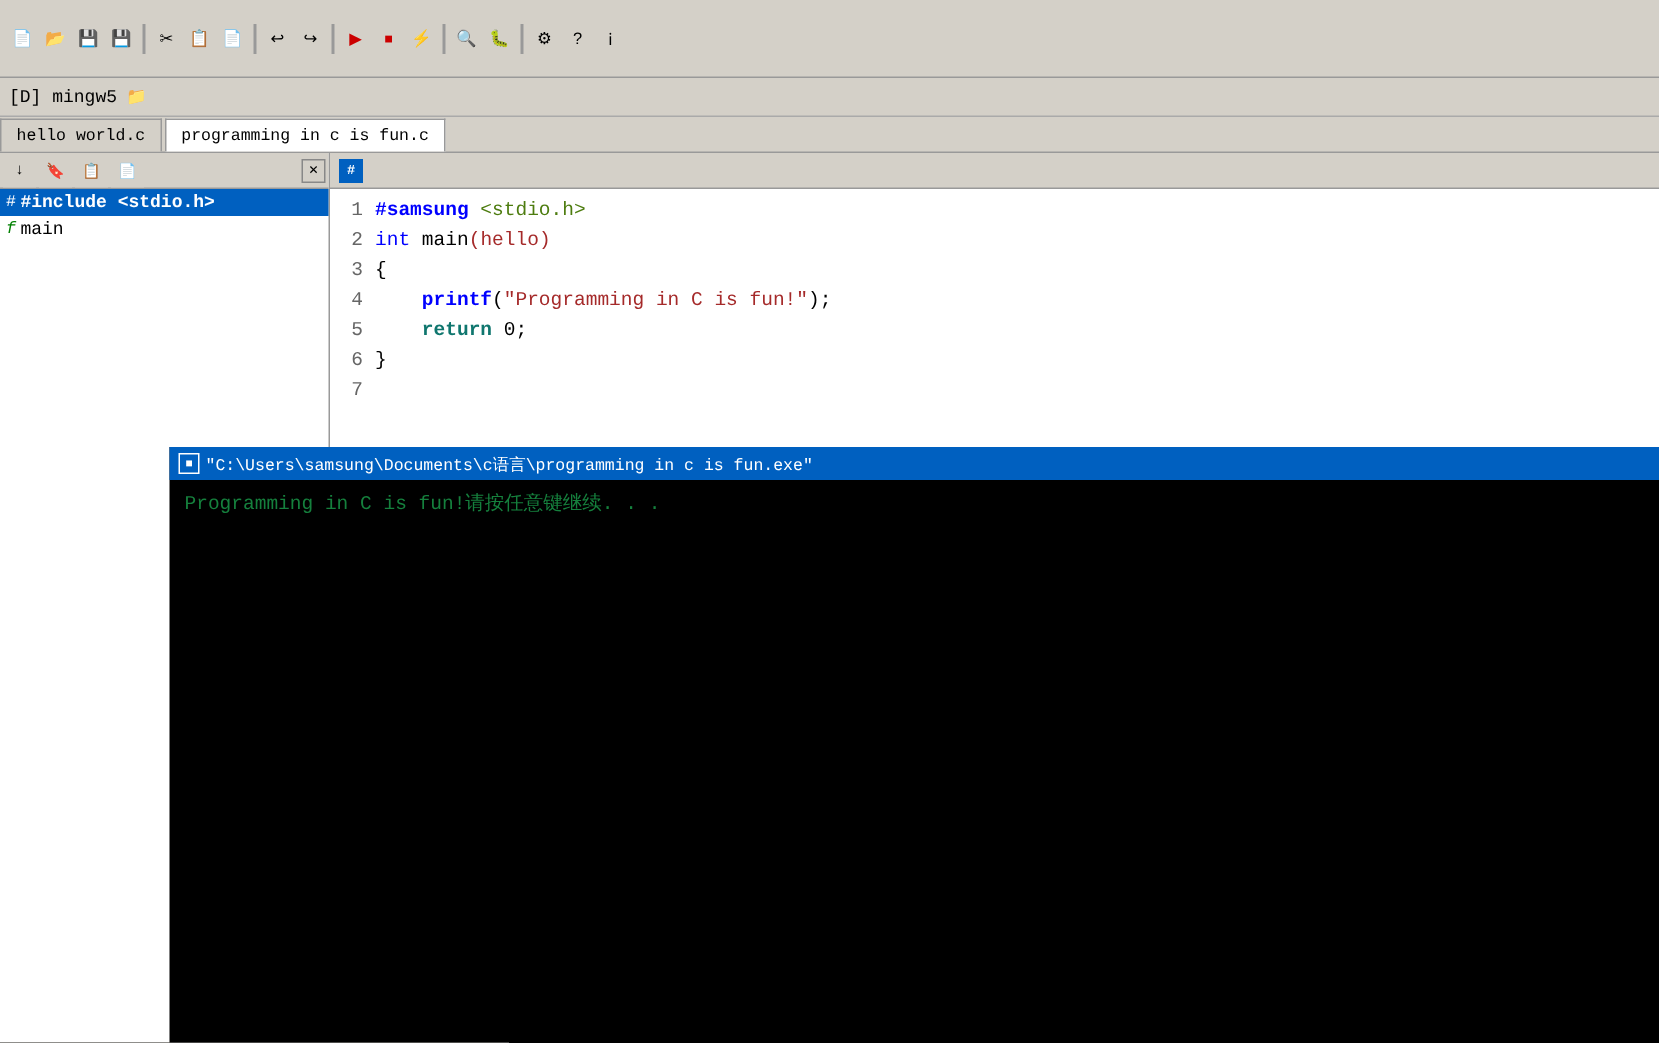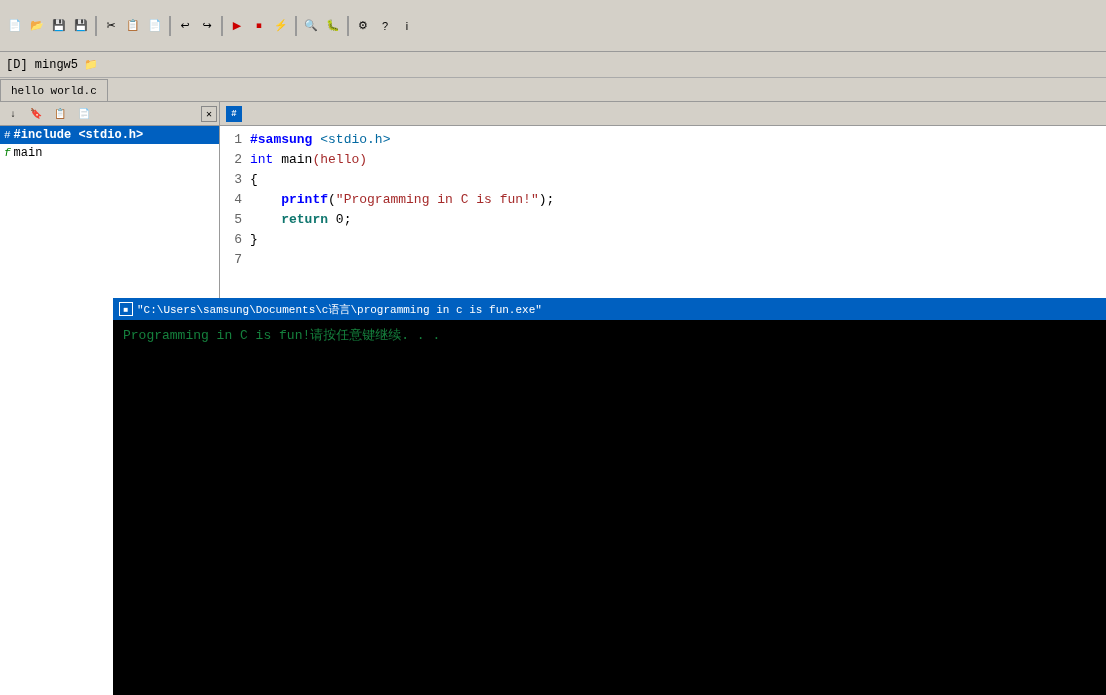--- a/index.html
+++ b/index.html
@@ -244,20 +244,23 @@
 
 <div class="project-bar">
   <span>[D] mingw5</span>
   <span style="margin-left:6px; font-size:11px;">📁</span>
 </div>
 
 <div class="tab-bar">
   <div class="tab">
     <span>hello world.c</span>
   </div>
+  <div class="tab active">
+    <span>programming in c is fun.c</span>
+  </div>
 </div>
 
 <div class="main-area">
 
   <div class="left-panel">
     <div class="left-panel-toolbar">
       <button class="toolbar-btn" style="font-size:10px;">↓</button>
       <button class="toolbar-btn" style="font-size:10px;">🔖</button>
       <button class="toolbar-btn" style="font-size:10px;">📋</button>
       <button class="toolbar-btn" style="font-size:10px;">📄</button>
@@ -277,21 +280,21 @@
   <div class="editor-area">
 
     <div class="editor-path-bar">
       <span class="path-icon">#</span>
     </div>
 
     <div class="editor-code">
 
       <div class="code-line">
         <span class="line-num">1</span>
-        <span class="line-content"><span style="color:#00f;font-weight:bold;">#samsung</span><span style="color:#000;"> </span><span style="color:#0369a1;">&lt;stdio.h&gt;</span></span>
+        <span class="line-content"><span style="color:#00f;font-weight:bold;">#samsung</span><span style="color:#000;"> </span><span style="color:#4d7c0f;">&lt;stdio.h&gt;</span></span>
       </div>
 
       <div class="code-line">
         <span class="line-num">2</span>
         <span class="line-content"><span style="color:#00f;font-weight:normal;">int</span><span> </span><span style="color:#000;">main</span><span style="color:#a52a2a;">(</span><span style="color:#a52a2a;">hello</span><span style="color:#a52a2a;">)</span></span>
       </div>
 
       <div class="code-line">
         <span class="line-num">3</span>
         <span class="line-content"><span>{</span></span>

